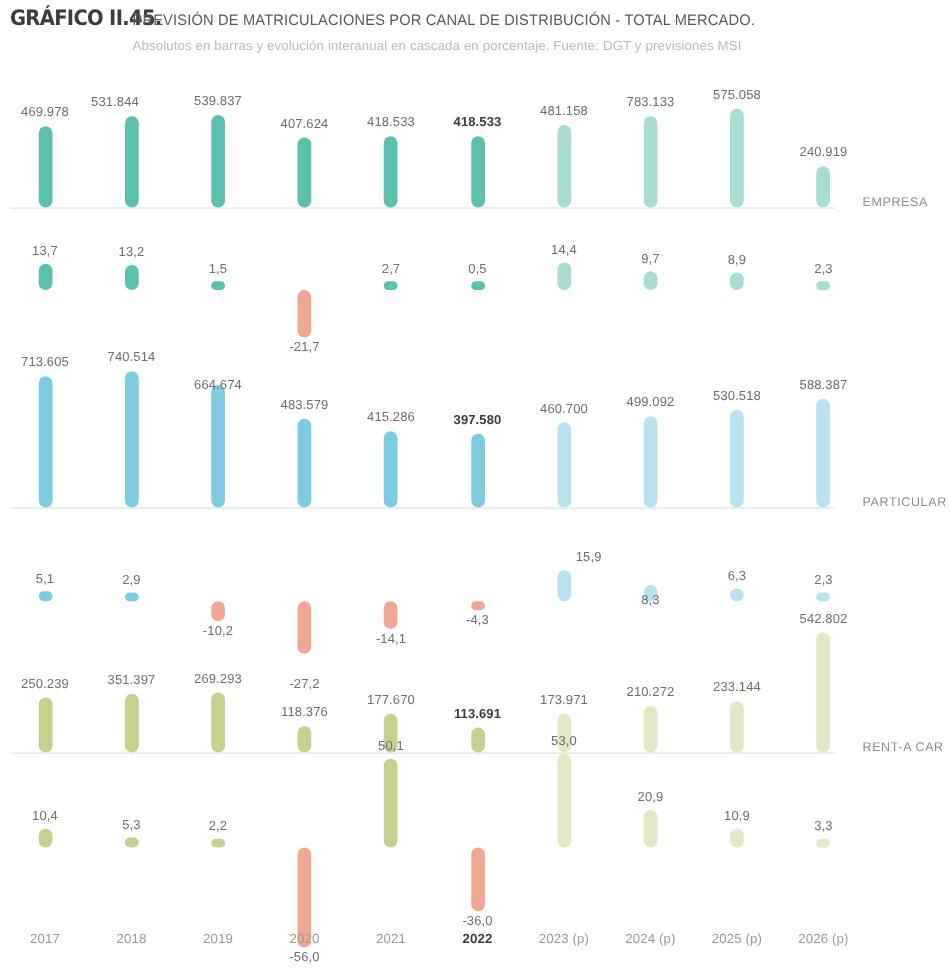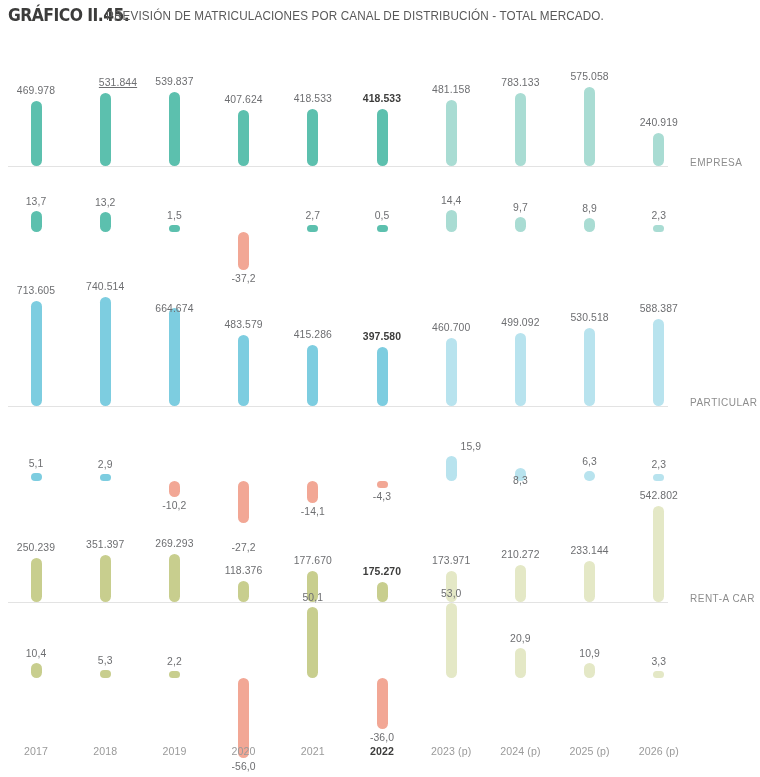--- a/index.html
+++ b/index.html
@@ -76,30 +76,31 @@
     letter-spacing:0.1px;
   }
   .xtick.bold{font-weight:bold;color:#3c3c3b;}
 </style>
 </head>
 <body>
 
 <div id="header">
   <div id="chart-number">GRÁFICO II.45.</div>
   <div id="chart-title">PREVISIÓN DE MATRICULACIONES POR CANAL DE DISTRIBUCIÓN - TOTAL MERCADO.</div>
+  <div id="chart-subtitle">Absolutos en barras y evolución interanual en cascada en porcentaje. Fuente: DGT y previsiones MSI</div>
 </div>
 
 <div id="plot">
     <div class="panel" style="top: 0px; height: 721px;">
       <div class="baseline" style="top: 110px; background: rgb(227, 227, 227);"></div>
       <div class="cat-label" style="left: 690px; top: 101px;">EMPRESA</div>
       <div class="bar" style="left: 30.5px; top: 45.4356px; height: 64.5644px; background: rgb(92, 192, 174);"></div>
       <div class="blabel" style="left: 2px; top: 29.4356px; width: 68px;">469.978</div>
       <div class="bar" style="left: 99.7px; top: 36.9366px; height: 73.0634px; background: rgb(92, 192, 174);"></div>
-      <div class="blabel" style="left: 84px; top: 20.9366px; width: 68px; text-decoration: underline;">531.844</div>
+      <div class="blabel" style="left: 58px; top: 20.9366px; width: 68px;">531.844</div>
       <div class="bar" style="left: 168.9px; top: 35.8386px; height: 74.1614px; background: rgb(92, 192, 174);"></div>
       <div class="blabel" style="left: 140.4px; top: 19.8386px; width: 68px;">539.837</div>
       <div class="bar" style="left: 238.1px; top: 54.0017px; height: 55.9983px; background: rgb(92, 192, 174);"></div>
       <div class="blabel" style="left: 209.6px; top: 38.0017px; width: 68px;">407.624</div>
       <div class="bar" style="left: 307.3px; top: 52.503px; height: 57.497px; background: rgb(92, 192, 174);"></div>
       <div class="blabel" style="left: 278.8px; top: 36.503px; width: 68px;">418.533</div>
       <div class="bar" style="left: 376.5px; top: 52.503px; height: 57.497px; background: rgb(92, 192, 174);"></div>
       <div class="blabel bold" style="left: 348px; top: 36.503px; width: 68px;">418.533</div>
       <div class="bar" style="left: 445.7px; top: 43.8997px; height: 66.1003px; background: rgb(169, 220, 211);"></div>
       <div class="blabel" style="left: 417.2px; top: 27.8997px; width: 68px;">481.158</div>
@@ -109,21 +110,21 @@
       <div class="blabel" style="left: 555.6px; top: 15px; width: 68px;">575.058</div>
       <div class="bar" style="left: 653.3px; top: 76.9032px; height: 33.0968px; background: rgb(169, 220, 211);"></div>
       <div class="blabel" style="left: 624.8px; top: 60.9032px; width: 68px;">240.919</div>
       <div class="bar" style="left: 30.5px; top: 154.765px; height: 21.235px; background: rgb(92, 192, 174);"></div>
       <div class="blabel" style="left: 6px; top: 139.765px; width: 60px;">13,7</div>
       <div class="bar" style="left: 99.7px; top: 155.54px; height: 20.46px; background: rgb(92, 192, 174);"></div>
       <div class="blabel" style="left: 75.2px; top: 140.54px; width: 60px;">13,2</div>
       <div class="bar" style="left: 168.9px; top: 169px; height: 7px; background: rgb(92, 192, 174);"></div>
       <div class="blabel" style="left: 144.4px; top: 154px; width: 60px;">1,5</div>
       <div class="bar" style="left: 238.1px; top: 176px; height: 37.975px; background: rgb(242, 167, 149);"></div>
-      <div class="blabel" style="left: 213.6px; top: 216.975px; width: 60px;">-37,2</div>
+      <div class="blabel" style="left: 213.6px; top: 216.975px; width: 60px;">-21,7</div>
       <div class="bar" style="left: 307.3px; top: 169px; height: 7px; background: rgb(92, 192, 174);"></div>
       <div class="blabel" style="left: 282.8px; top: 154px; width: 60px;">2,7</div>
       <div class="bar" style="left: 376.5px; top: 169px; height: 7px; background: rgb(92, 192, 174);"></div>
       <div class="blabel" style="left: 352px; top: 154px; width: 60px;">0,5</div>
       <div class="bar" style="left: 445.7px; top: 153.68px; height: 22.32px; background: rgb(169, 220, 211);"></div>
       <div class="blabel" style="left: 421.2px; top: 138.68px; width: 60px;">14,4</div>
       <div class="bar" style="left: 514.9px; top: 160.965px; height: 15.035px; background: rgb(169, 220, 211);"></div>
       <div class="blabel" style="left: 490.4px; top: 145.965px; width: 60px;">9,7</div>
       <div class="bar" style="left: 584.1px; top: 162.205px; height: 13.795px; background: rgb(169, 220, 211);"></div>
       <div class="blabel" style="left: 559.6px; top: 147.205px; width: 60px;">8,9</div>
@@ -181,21 +182,21 @@
       <div class="blabel" style="left: 2px; top: 485.743px; width: 68px;">250.239</div>
       <div class="bar" style="left: 99.7px; top: 499.378px; height: 46.6216px; background: rgb(200, 206, 142);"></div>
       <div class="blabel" style="left: 71.2px; top: 483.378px; width: 68px;">351.397</div>
       <div class="bar" style="left: 168.9px; top: 498.373px; height: 47.6272px; background: rgb(200, 206, 142);"></div>
       <div class="blabel" style="left: 140.4px; top: 482.373px; width: 68px;">269.293</div>
       <div class="bar" style="left: 238.1px; top: 525.064px; height: 20.936px; background: rgb(200, 206, 142);"></div>
       <div class="blabel" style="left: 209.6px; top: 509.064px; width: 68px;">118.376</div>
       <div class="bar" style="left: 307.3px; top: 514.577px; height: 31.4227px; background: rgb(200, 206, 142);"></div>
       <div class="blabel" style="left: 278.8px; top: 498.577px; width: 68px;">177.670</div>
       <div class="bar" style="left: 376.5px; top: 525.893px; height: 20.1074px; background: rgb(200, 206, 142);"></div>
-      <div class="blabel bold" style="left: 348px; top: 509.893px; width: 68px;">175.270</div>
+      <div class="blabel bold" style="left: 348px; top: 509.893px; width: 68px;">113.691</div>
       <div class="bar" style="left: 445.7px; top: 515.231px; height: 30.7685px; background: rgb(228, 232, 198);"></div>
       <div class="blabel" style="left: 417.2px; top: 499.231px; width: 68px;">173.971</div>
       <div class="bar" style="left: 514.9px; top: 508.811px; height: 37.1887px; background: rgb(228, 232, 198);"></div>
       <div class="blabel" style="left: 486.4px; top: 492.811px; width: 68px;">210.272</div>
       <div class="bar" style="left: 584.1px; top: 504.766px; height: 41.2339px; background: rgb(228, 232, 198);"></div>
       <div class="blabel" style="left: 555.6px; top: 488.766px; width: 68px;">233.144</div>
       <div class="bar" style="left: 653.3px; top: 450px; height: 96px; background: rgb(228, 232, 198);"></div>
       <div class="blabel" style="left: 624.8px; top: 434px; width: 68px;">542.802</div>
       <div class="bar" style="left: 30.5px; top: 607.232px; height: 14.768px; background: rgb(200, 206, 142);"></div>
       <div class="blabel" style="left: 6px; top: 592.232px; width: 60px;">10,4</div>

